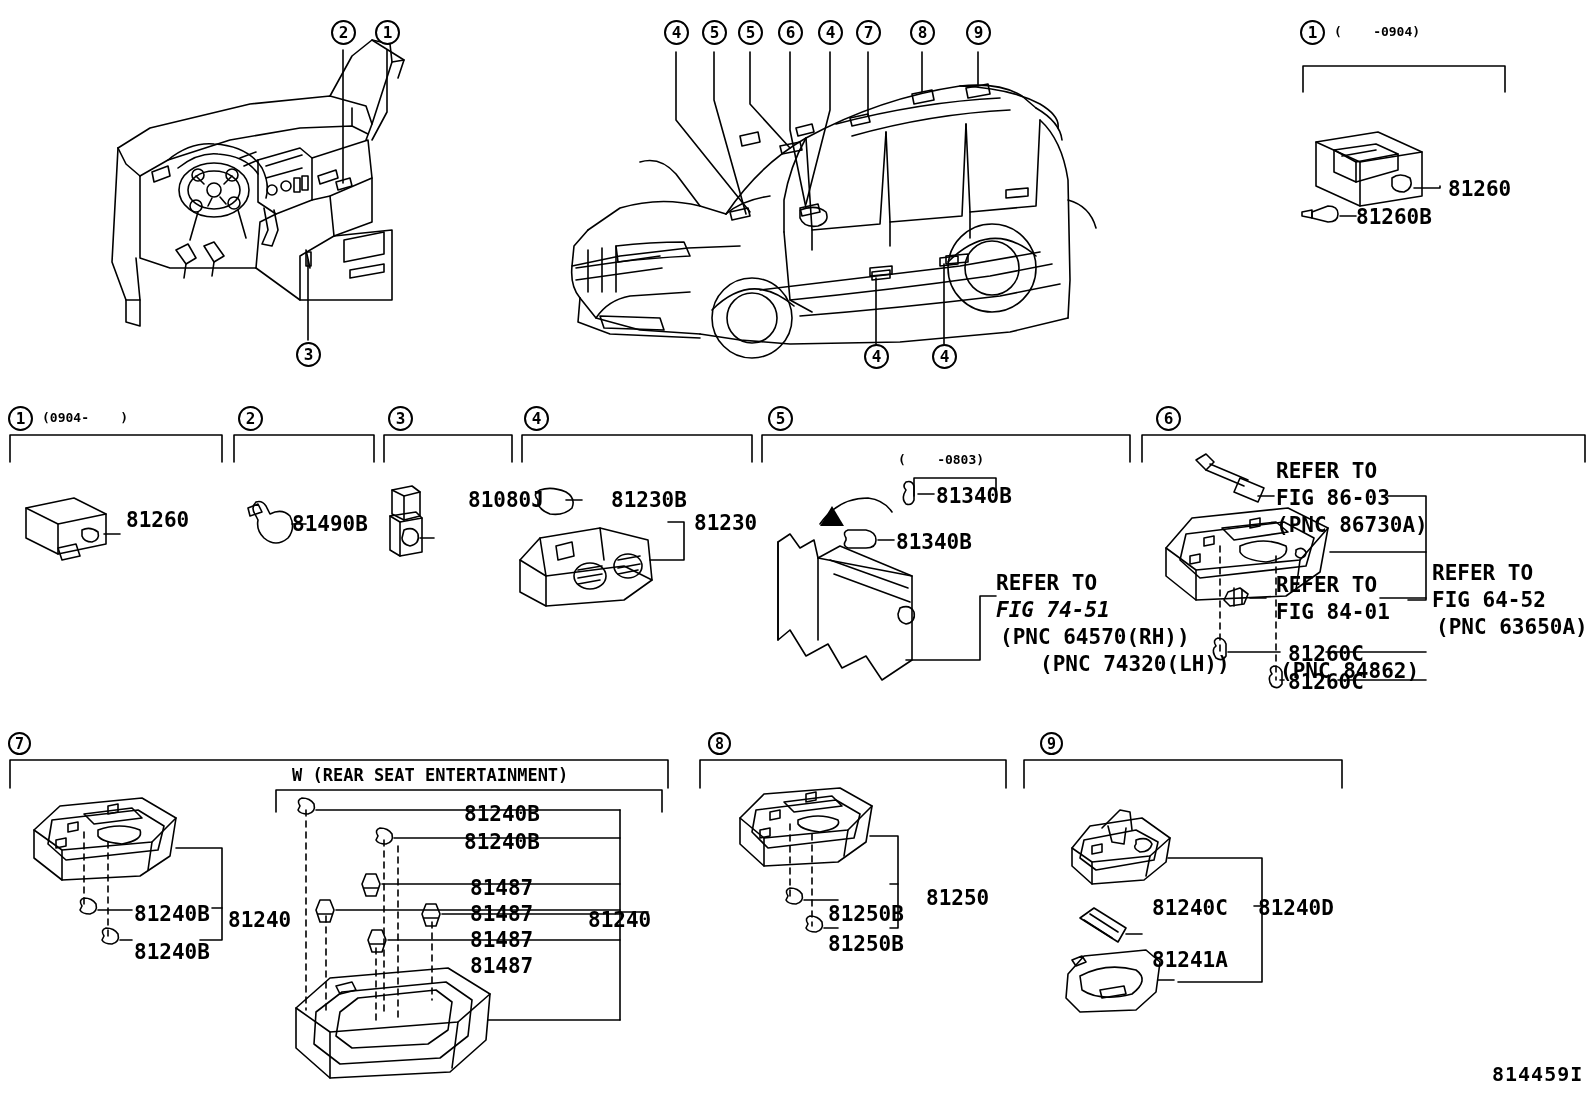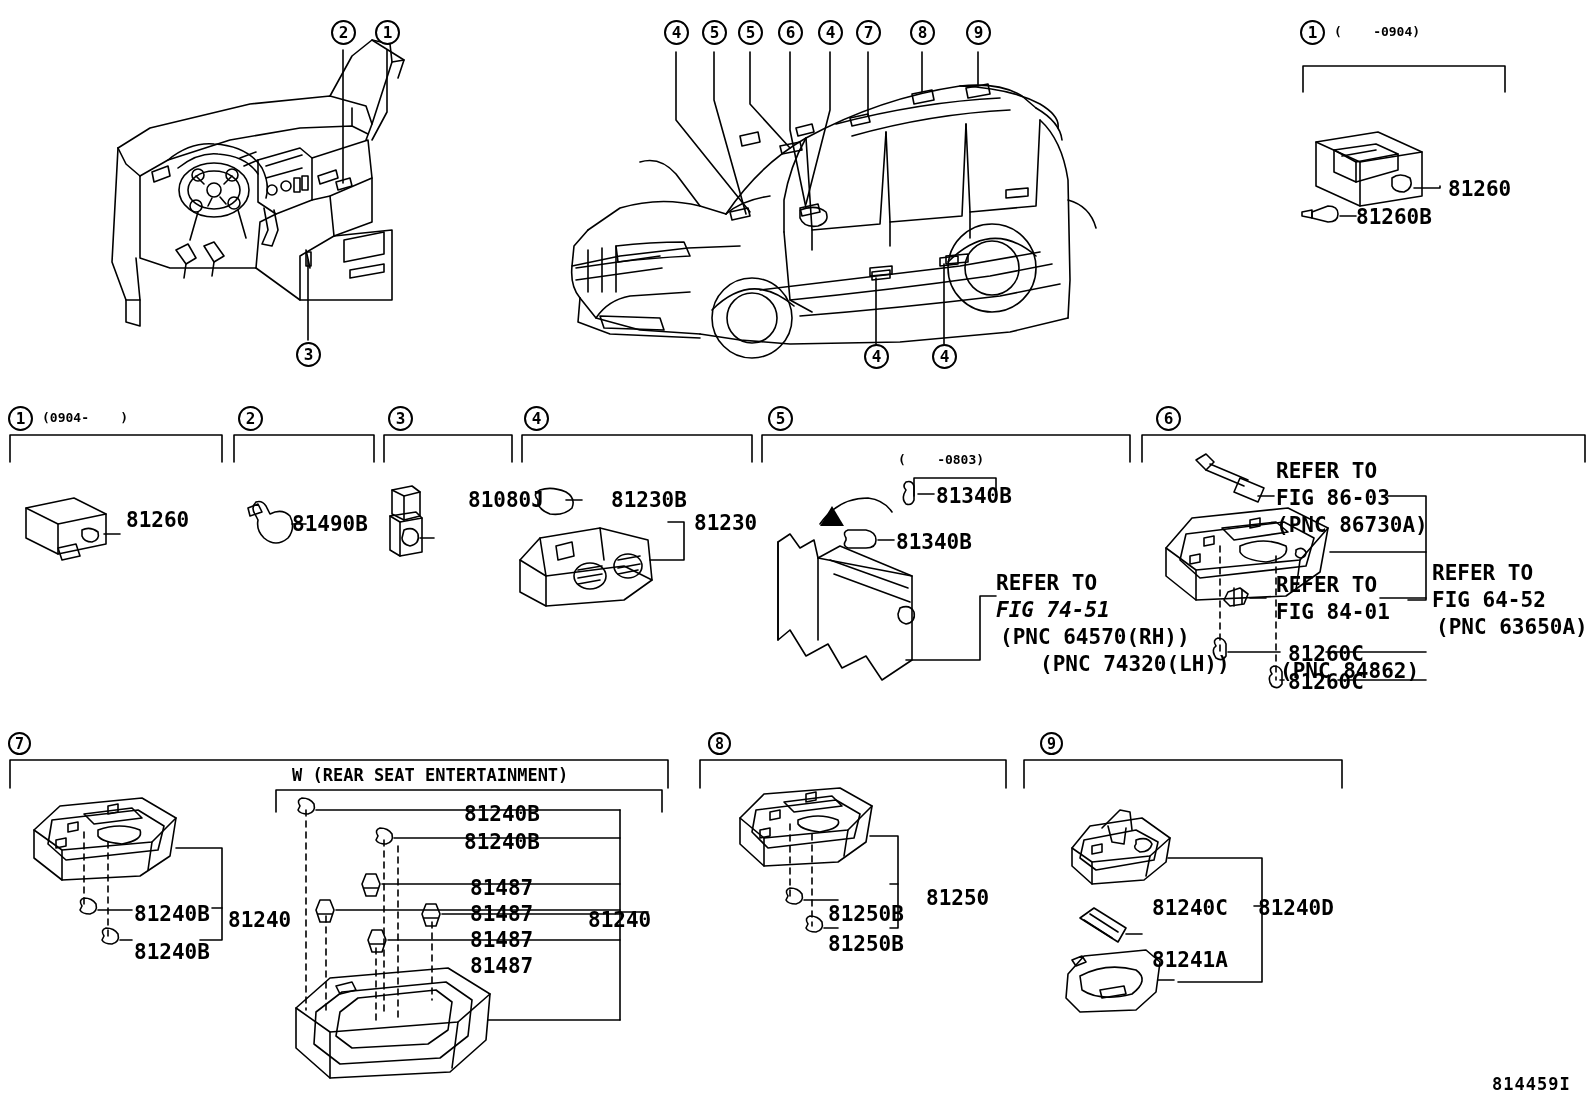--- a/index.html
+++ b/index.html
@@ -6,21 +6,21 @@
   body{width:1592px;height:1099px;position:relative;overflow:hidden;
        font-family:"DejaVu Sans Mono","Liberation Mono",monospace;color:#000;}
   .stage{position:absolute;left:0;top:0;width:1592px;height:1099px;}
   svg.layer{position:absolute;left:0;top:0;width:1592px;height:1099px;overflow:visible;}
   .t{position:absolute;white-space:pre;font-family:"DejaVu Sans Mono","Liberation Mono",monospace;
      font-weight:bold;color:#000;letter-spacing:0px;}
   .pn{font-size:21px;font-weight:bold;}
   .refer{font-size:21px;font-weight:bold;line-height:27px;}
   .hdr{font-size:13px;font-weight:bold;}
   .note{font-size:17px;font-weight:bold;}
-  .drawno{font-size:17px;font-weight:bold;letter-spacing:1px;margin-top:12px;}
+  .drawno{font-size:20px;font-weight:bold;letter-spacing:1px;}
   .bub{position:absolute;width:25px;height:25px;border:2px solid #000;border-radius:50%;
        display:flex;align-items:center;justify-content:center;font-size:16px;font-weight:bold;
        background:#fff;font-family:"DejaVu Sans Mono","Liberation Mono",monospace;box-sizing:border-box;}
   .bub-s{width:23px;height:23px;font-size:15px;}
 </style>
 </head>
 <body>
 
 <div class="stage">
 

